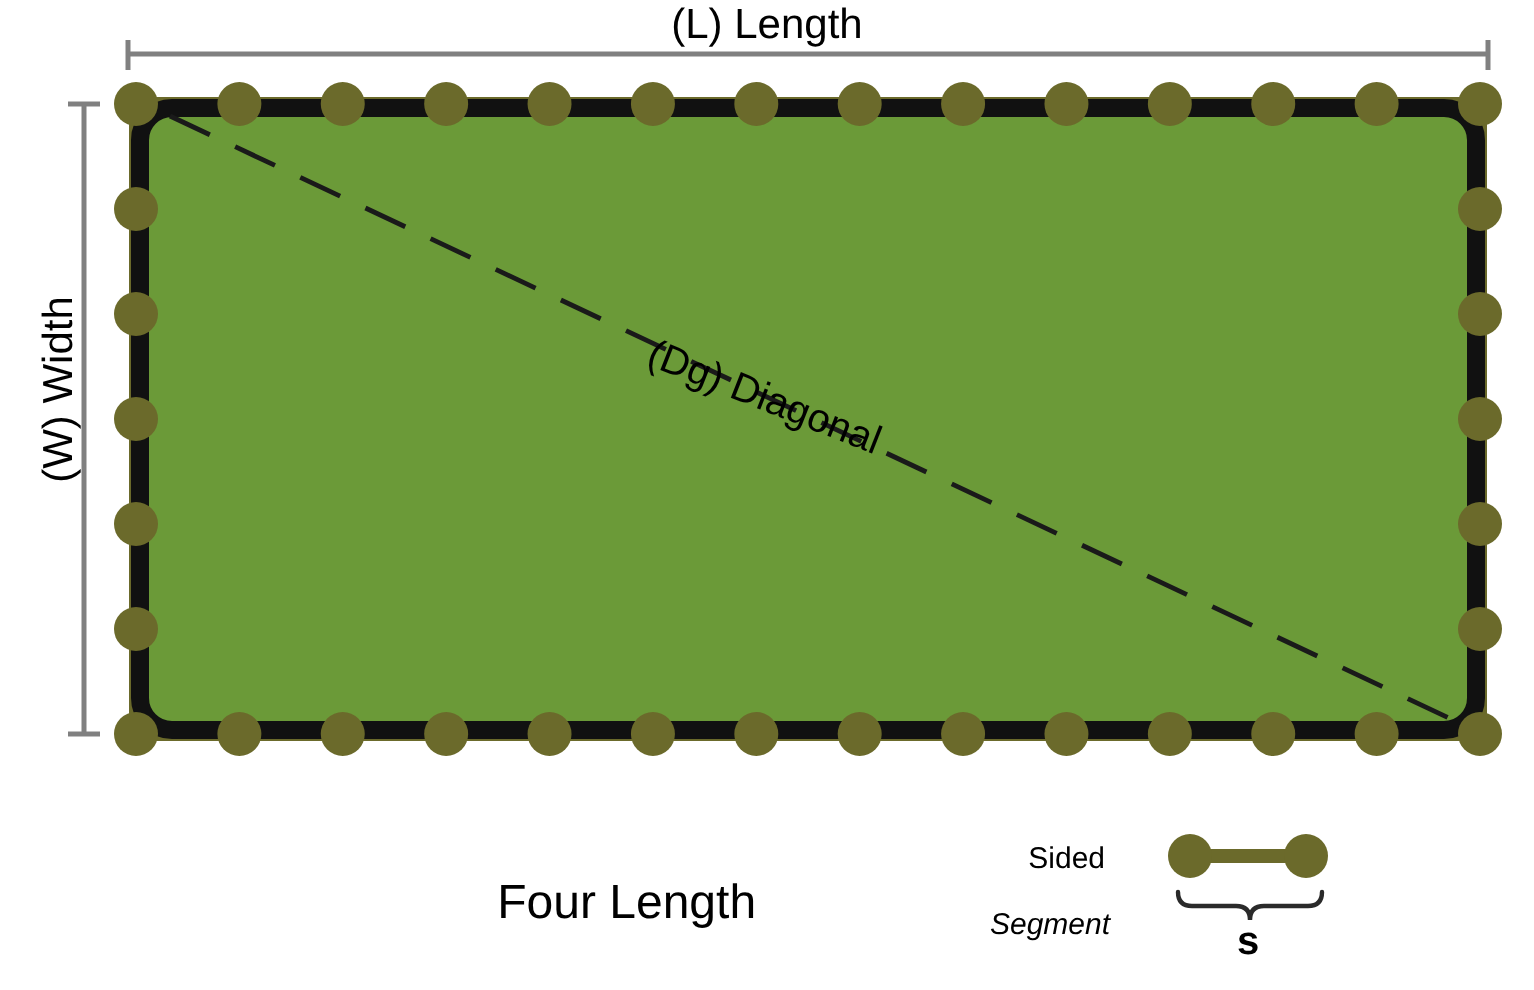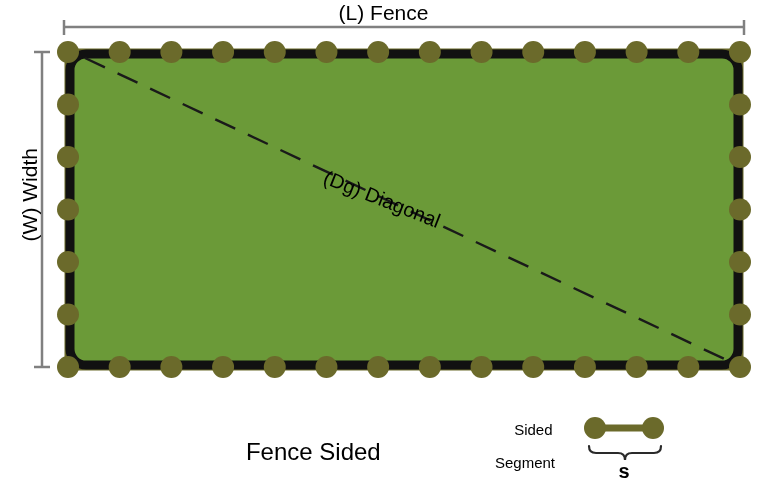--- a/index.html
+++ b/index.html
@@ -55,21 +55,21 @@
     font-size: 24px;
   }
   #shape-label .l2 { display: block; }
   #legend-label {
     left: 470px;
     top: 405px;
     width: 110px;
     text-align: center;
     font-size: 15px;
   }
-  #legend-label .l2 { display: block; }
+  #legend-label .l2 { display: block; font-style: italic; }
   #seg-label {
     left: 594px;
     top: 460px;
     width: 60px;
     text-align: center;
     font-size: 20px;
     font-weight: bold;
   }
   #diagonal-label {
     left: 252px;
@@ -161,28 +161,28 @@
       <circle cx="595" cy="428" r="11" fill="#6b6a2b"></circle>
       <circle cx="653" cy="428" r="11" fill="#6b6a2b"></circle>
     </g>
 
     <g fill="none" stroke="#2a2a2a" stroke-width="2.2" stroke-linecap="round">
       <path d="M 589 446 q 0 7 7 7 l 22 0 q 7 0 7 7 q 0 -7 7 -7 l 22 0 q 7 0 7 -7"></path>
     </g>
 
   </svg>
 
-  <div class="lbl" id="length-label">(L) Fence</div>
+  <div class="lbl" id="length-label">(L) Length</div>
 
   <div class="lbl" id="width-label">(W) Width</div>
 
   <div class="lbl" id="diagonal-label">(Dg) Diagonal</div>
 
   <div class="lbl" id="shape-label">
-    <span class="l1">Fence Sided</span>
+    <span class="l1">Four Length</span>
     <span class="l2">(rectangle)</span>
   </div>
 
   <div class="lbl" id="legend-label">
     <span class="l1">Sided</span>
     <span class="l2">Segment</span>
   </div>
 
   <div class="lbl" id="seg-label">s</div>
 

